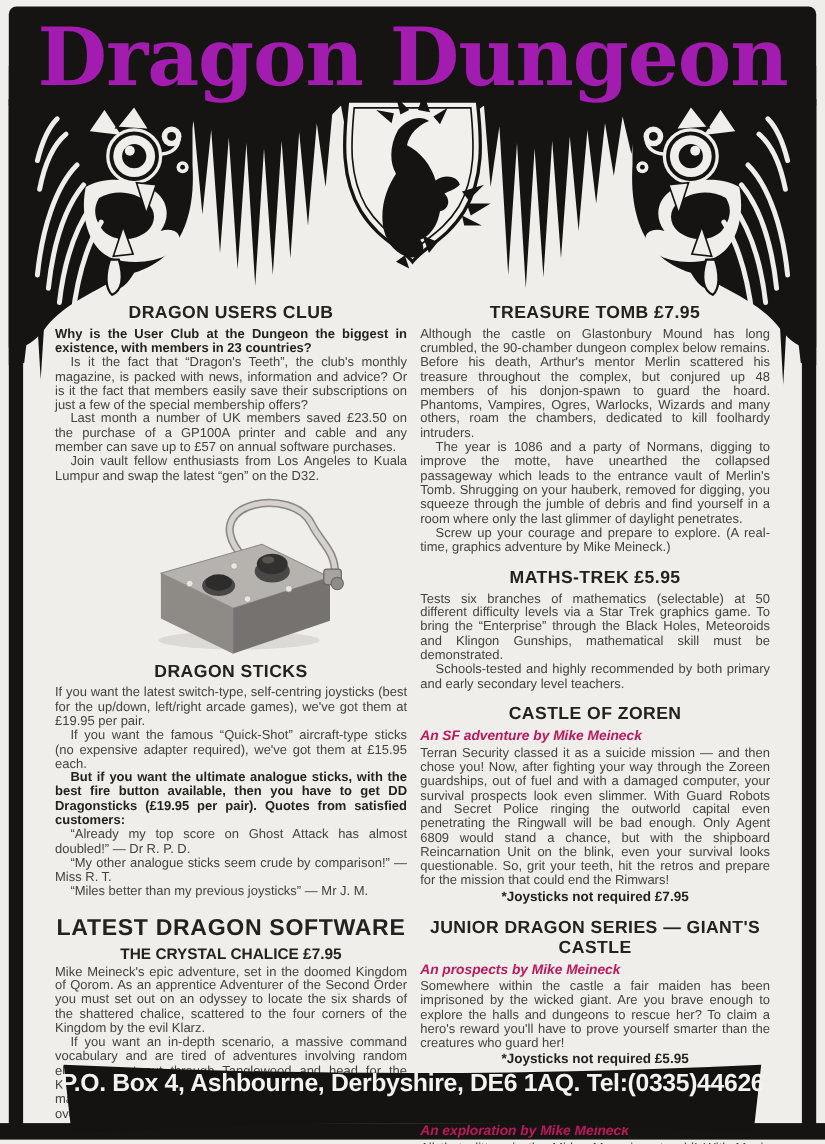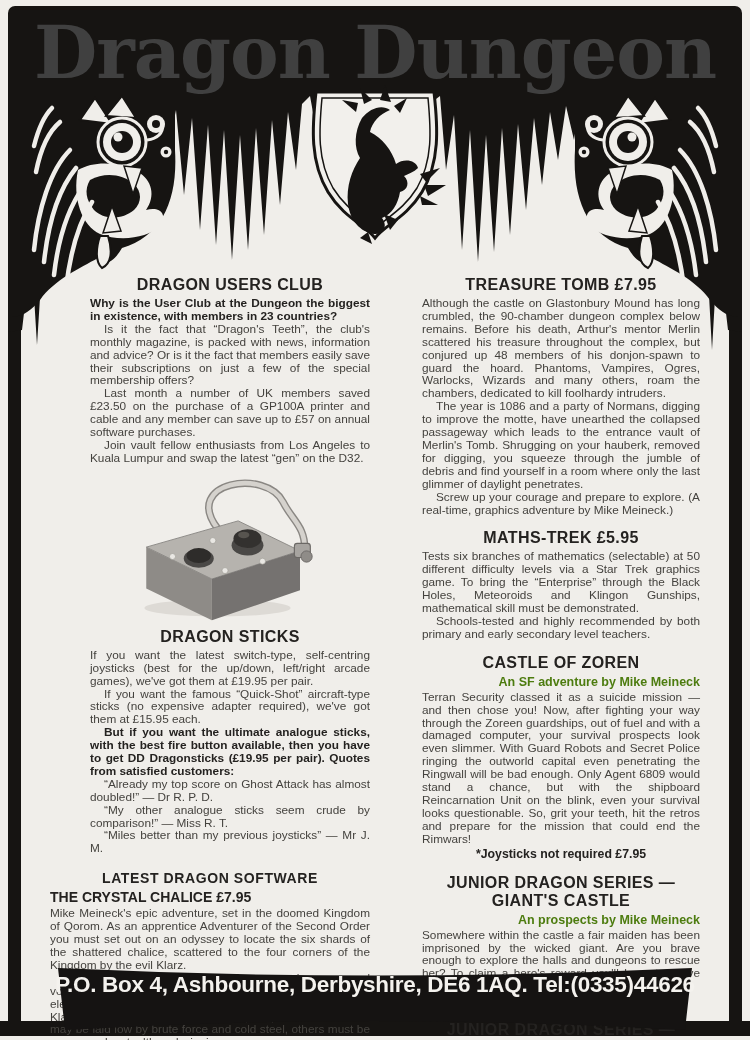--- a/index.html
+++ b/index.html
@@ -15,46 +15,46 @@
   .frame-bottom{ position:absolute; left:0; right:0; bottom:4px; height:15px; background:#161412; }
   
   .header-band {
     position:absolute; left:8px; right:8px; top:6px; height:90px;
     background:#161412; border-radius:7px 7px 0 0;
   }
   .masthead {
     position:absolute; left:0; right:0; top:8px; height:88px;
     display:flex; align-items:center; justify-content:center;
     font-family:"DejaVu Serif", serif; font-weight:bold;
-    font-size:73px; letter-spacing:-1px; color:#404040;
+    font-size:73px; letter-spacing:-1px; color:#a21caf;
     z-index:3; white-space:nowrap;
   }
   .header-art { position:absolute; left:0; top:0; width:750px; height:400px; z-index:1; }
   
   .col { position:absolute; top:276px; width:320px; z-index:2; }
   .col-left  { left:50px;  }
   .col-right { left:382px; width:318px; }
   .h1 {
     font-size:16px; font-weight:bold; text-align:center;
     color:#242220; letter-spacing:.4px; margin:0 0 3px 0;
   }
-  .h1-big { font-size:14px; letter-spacing:.6px; }
-  .h2 { font-size:14px; font-weight:bold; color:#242220; margin:0 0 2px 0; }
+  .h1-big { font-size:21px; letter-spacing:.6px; }
+  .h2 { font-size:14px; font-weight:bold; text-align:center; color:#242220; margin:0 0 2px 0; }
   .sub {
-    font-size:12.5px; font-weight:bold; 
-    text-align:right; color:#4d7c0f; margin:0 0 2px 0;
+    font-size:12.5px; font-weight:bold; font-style:italic;
+    text-align:left; color:#be185d; margin:0 0 2px 0;
   }
   .col p {
     font-size:11.8px; line-height:12.9px; text-align:justify;
     margin:0; color:#44423e;
   }
   .col p.ind  { text-indent:14px; }
   .col p.bold { font-weight:bold; color:#242220; }
   .note { font-size:12.3px; font-weight:bold; text-align:center; color:#242220; margin:1px 0 0 0; }
-  .sect { margin-top:13px;margin-left:40px; }
+  .sect { margin-top:13px; }
   .sect-first { margin-top:0; }
   .software-group { margin-top:15px; }
   .figure { margin:9px auto 3px auto; width:216px; height:150px; }
   
   .footer { position:absolute; left:40px; top:966px; width:670px; height:66px; z-index:4; }
   .footer svg { position:absolute; left:0; top:0; }
   .footer-text {
     position:absolute; left:0; right:0; top:6px;
     text-align:center; color:#f4f2ee; font-weight:bold;
     font-size:22.5px; letter-spacing:-0.3px; white-space:nowrap;

